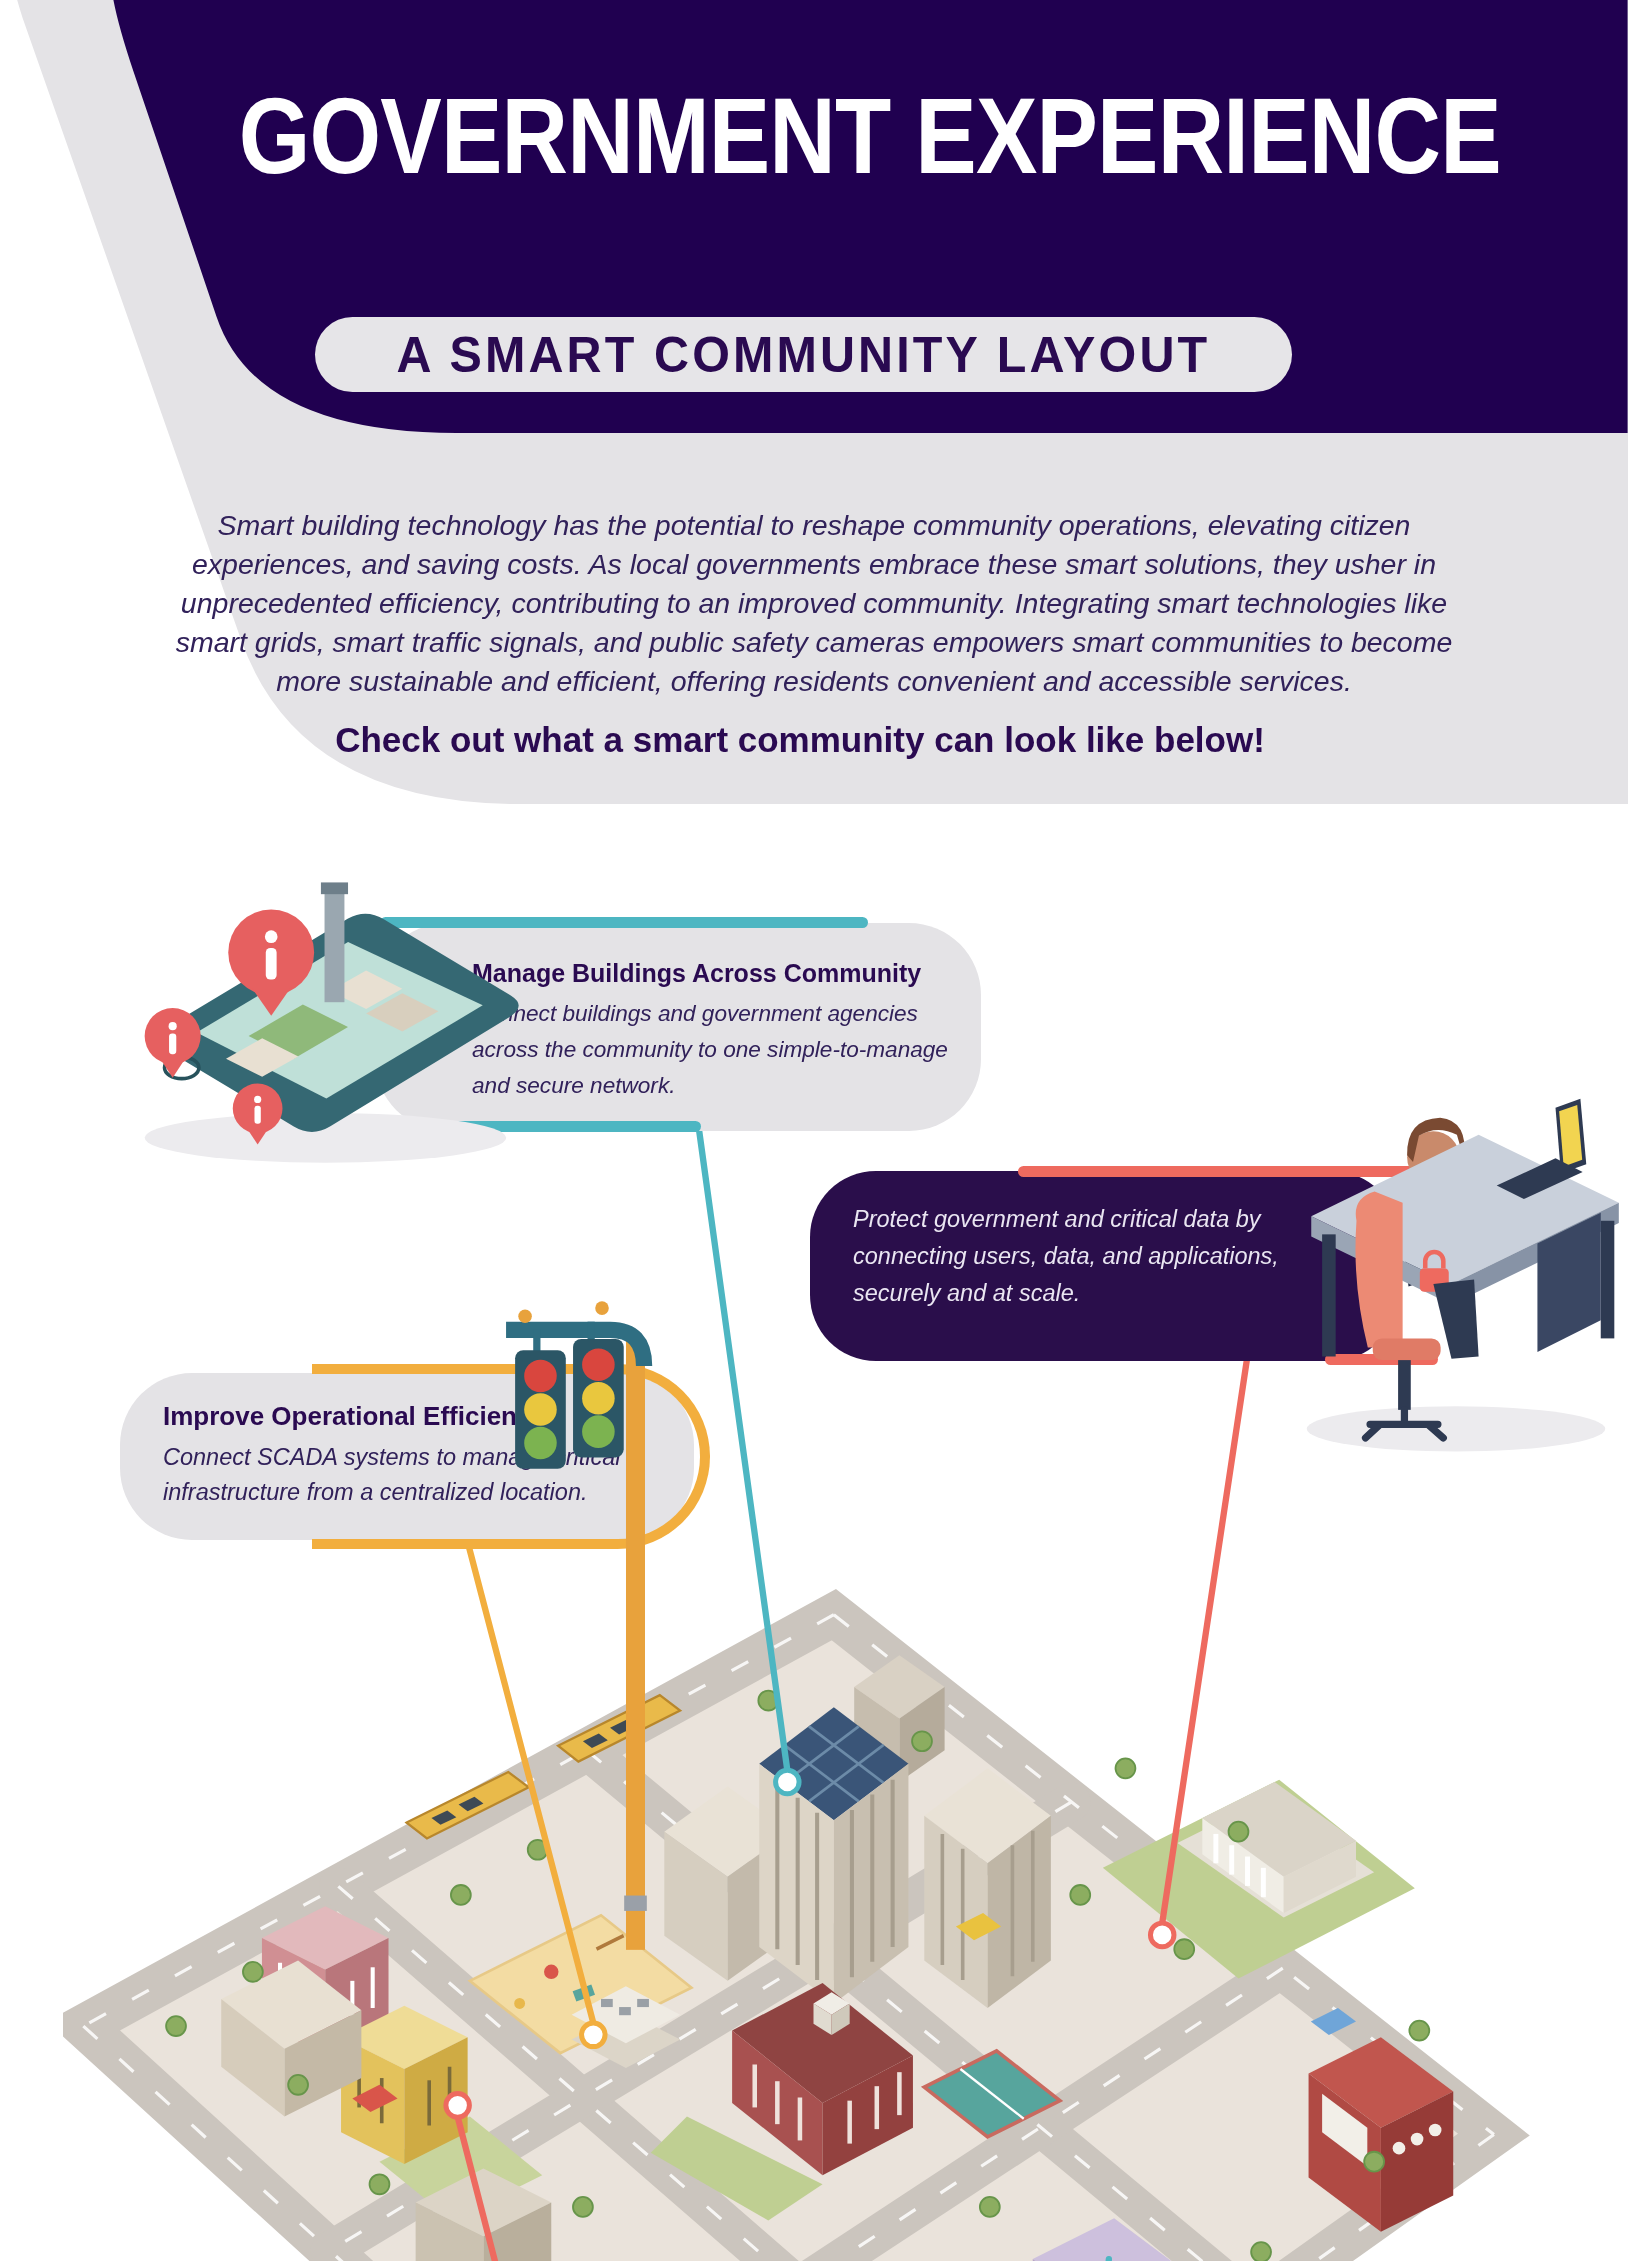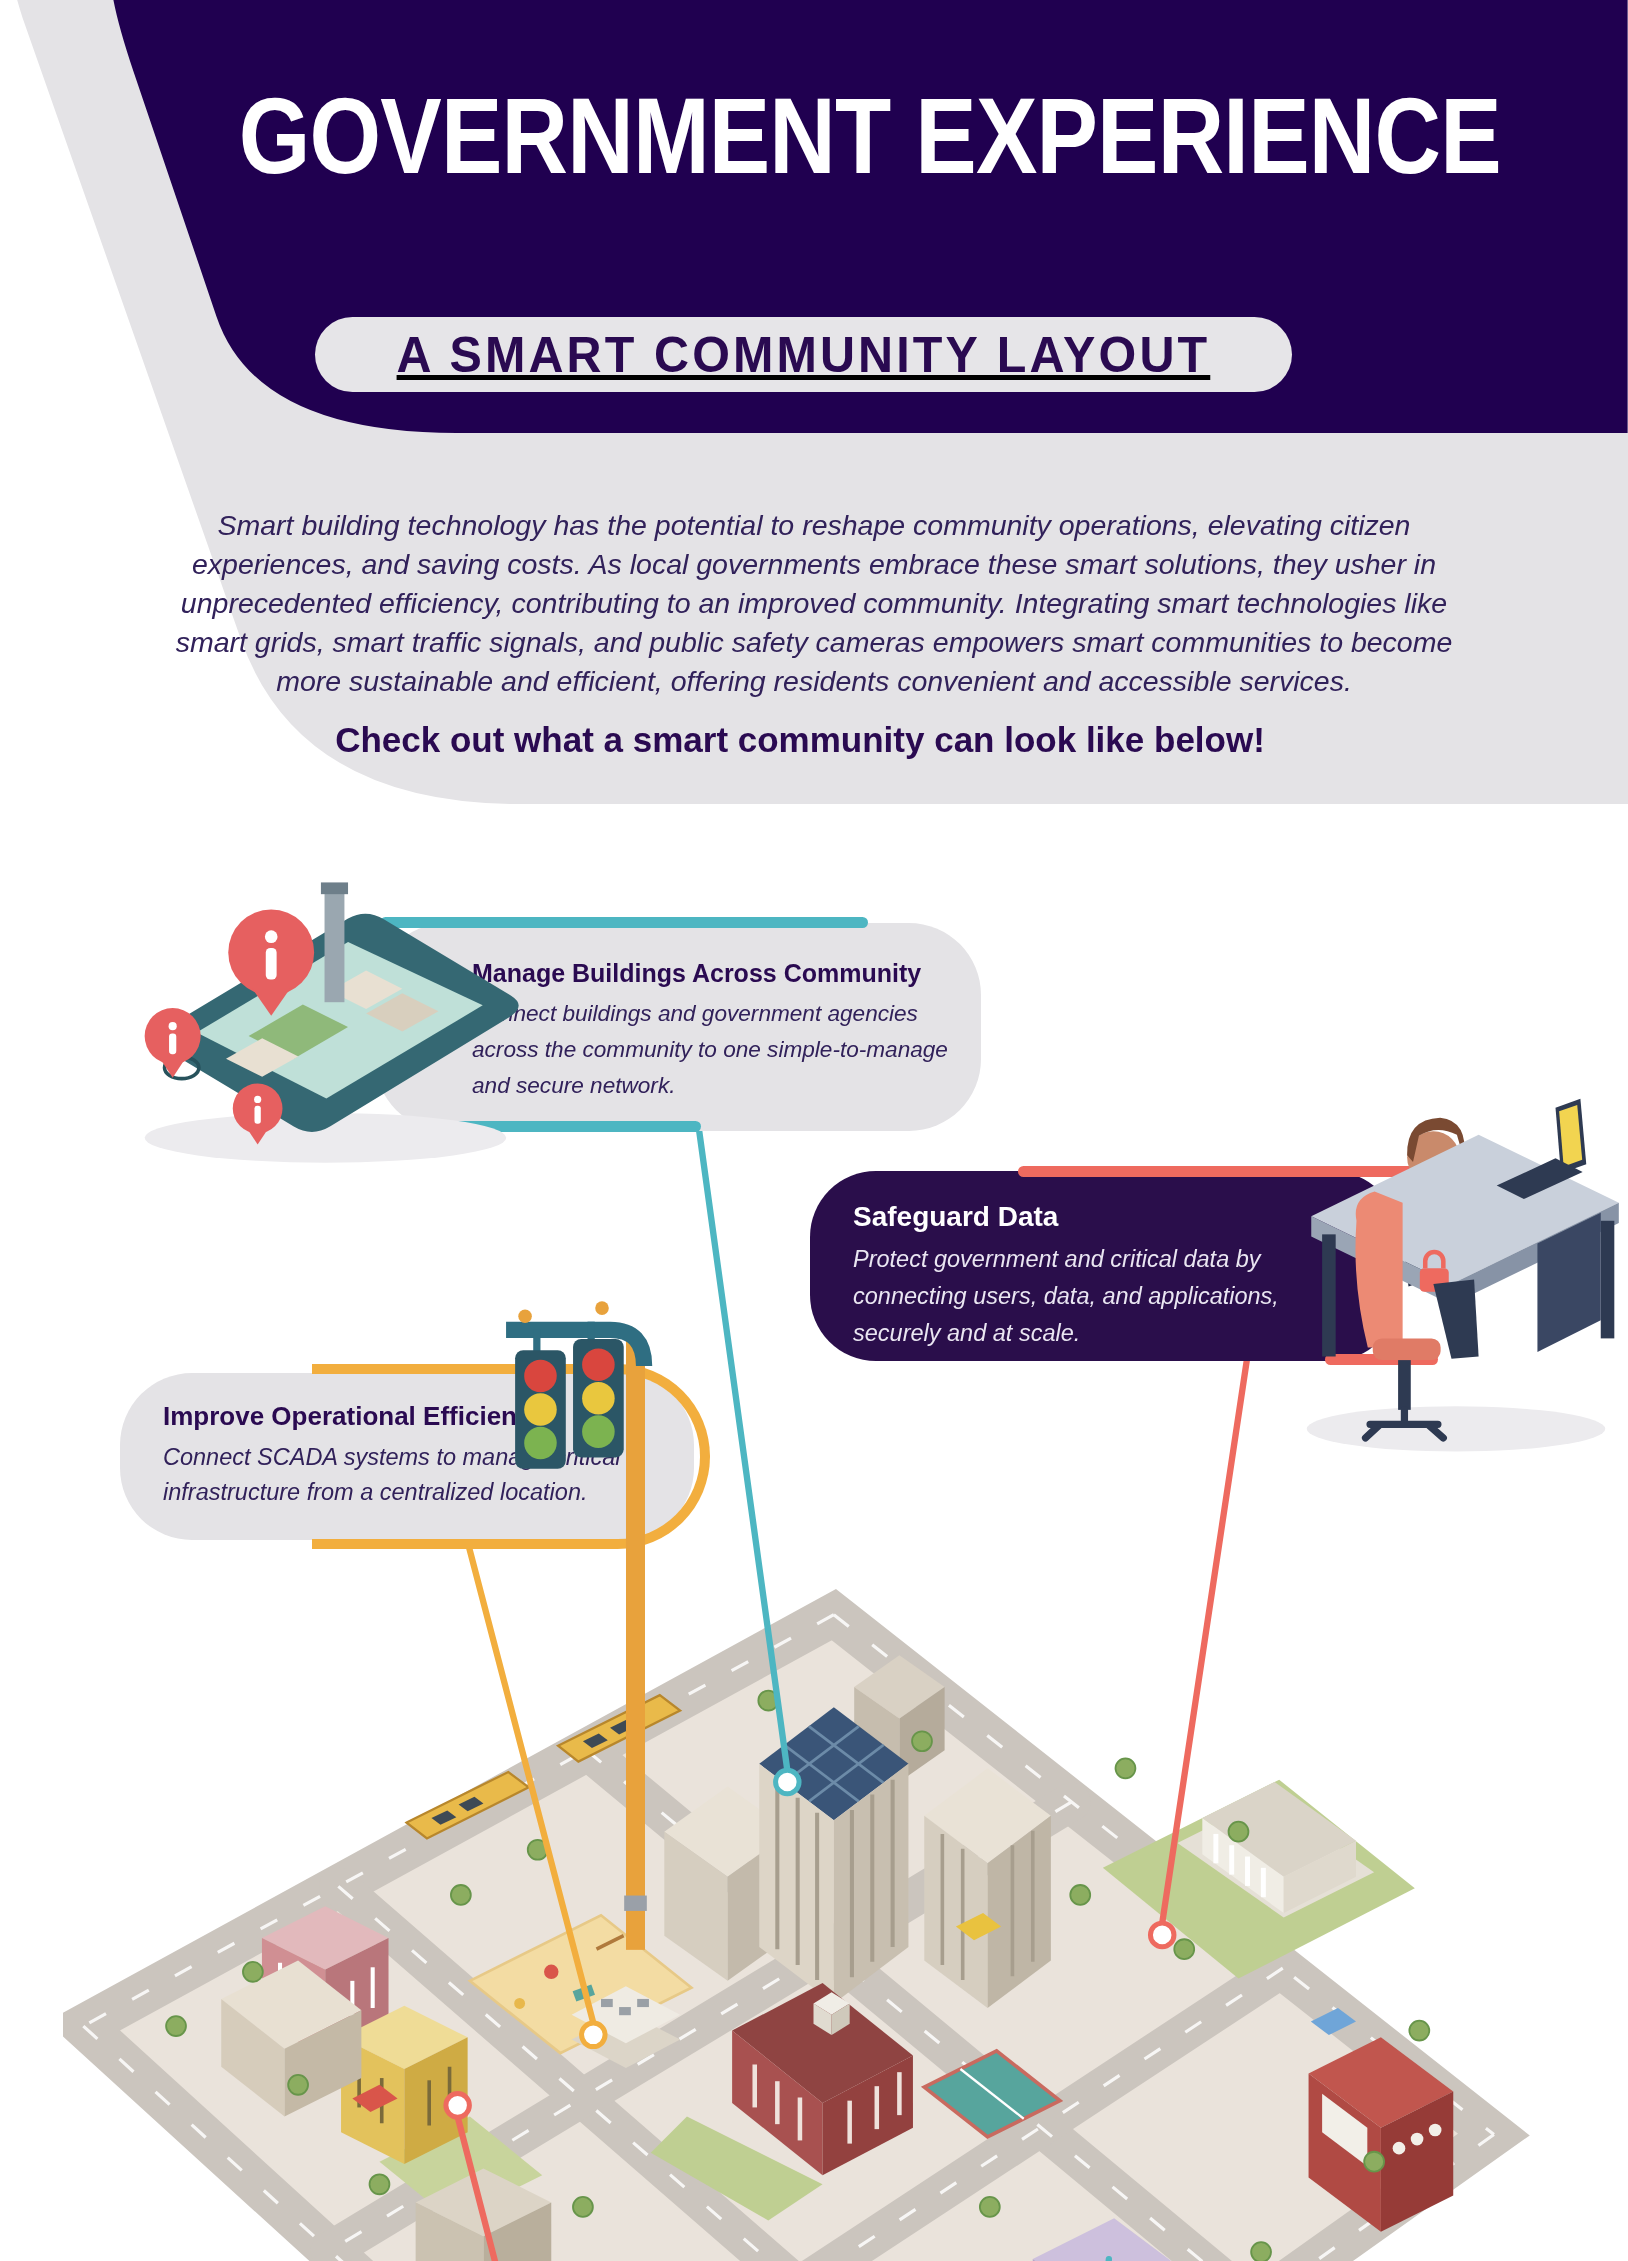--- a/index.html
+++ b/index.html
@@ -5,21 +5,21 @@
   html,body{margin:0;padding:0;background:#ffffff;}
   #canvas{position:relative;width:1628px;height:3399px;background:#ffffff;overflow:hidden;
           font-family:"Liberation Sans", sans-serif;}
   .abs{position:absolute;}
   svg{display:block;}
   
   .title-wrap{left:136px;top:76px;width:1447px;text-align:center;color:#ffffff;z-index:4;}
   .title-line{font-weight:bold;font-size:107px;line-height:1.13;letter-spacing:-0.9px;white-space:nowrap;}
   .title-line>span{display:inline-block;transform:scaleX(.86);transform-origin:center;}
   .pill{left:315px;top:317px;width:977px;height:75px;background:#E6E5E8;border-radius:43px;
-        display:flex;align-items:center;justify-content:center;z-index:4;text-decoration:underline;}
+        display:flex;align-items:center;justify-content:center;z-index:4;}
   .pill-text{color:#2A0A51;font-weight:bold;font-size:50px;letter-spacing:3.2px;white-space:nowrap;
         transform:scaleX(.97);}
   .intro{left:163px;top:506px;width:1302px;text-align:center;font-style:italic;font-weight:500;
         font-size:28.5px;line-height:1.37;color:#31215A;z-index:4;}
   .cta{left:149px;top:720px;width:1302px;text-align:center;font-weight:bold;font-size:35px;
        color:#2A0A51;z-index:4;}
   
   .callout{position:absolute;box-sizing:border-box;z-index:10;}
   .callout.gray{background:#E4E3E6;}
   .callout.purple{background:#2A0E4B;}
@@ -336,21 +336,20 @@
     </g>
     <g>
       <circle cx="320" cy="560" r="55" fill="#E66060"></circle>
       <polygon points="295,602 345,602 320,640" fill="#E66060"></polygon>
       <circle cx="320" cy="540" r="8" fill="#FFFFFF"></circle>
       <rect x="313" y="554" width="14" height="40" rx="6" fill="#FFFFFF"></rect>
     </g>
   </svg>
 
   <div class="callout purple on-purple" style="left:810px;top:1171px;width:588px;height:190px;border-radius:66px;padding:30px 36px 0 43px;">
-    <h3 class="c-title" style="font-size:28px;">Safeguard Data</h3>
     <p class="c-body" style="font-size:23.5px;line-height:1.58;">Protect government and critical data by connecting users, data, and applications, securely and at scale.</p>
   </div>
   <div class="accent salmon" style="left:1018px;top:1166px;width:403px;"></div>
   <div class="accent salmon" style="left:1325px;top:1354px;width:113px;"></div>
 
   <svg class="illus" style="left:1284px;top:1067px;" width="344" height="389" viewBox="0 0 760 860">
     <ellipse cx="380" cy="800" rx="330" ry="50" fill="#ECEBEE"></ellipse>
     <path d="M 600,90 L 655,70 L 668,215 L 612,235 Z" fill="#2E3A52"></path>
     <path d="M 608,98 L 648,84 L 659,205 L 618,220 Z" fill="#F2D450"></path>
     <circle cx="330" cy="200" r="58" fill="#C98A6B"></circle>

